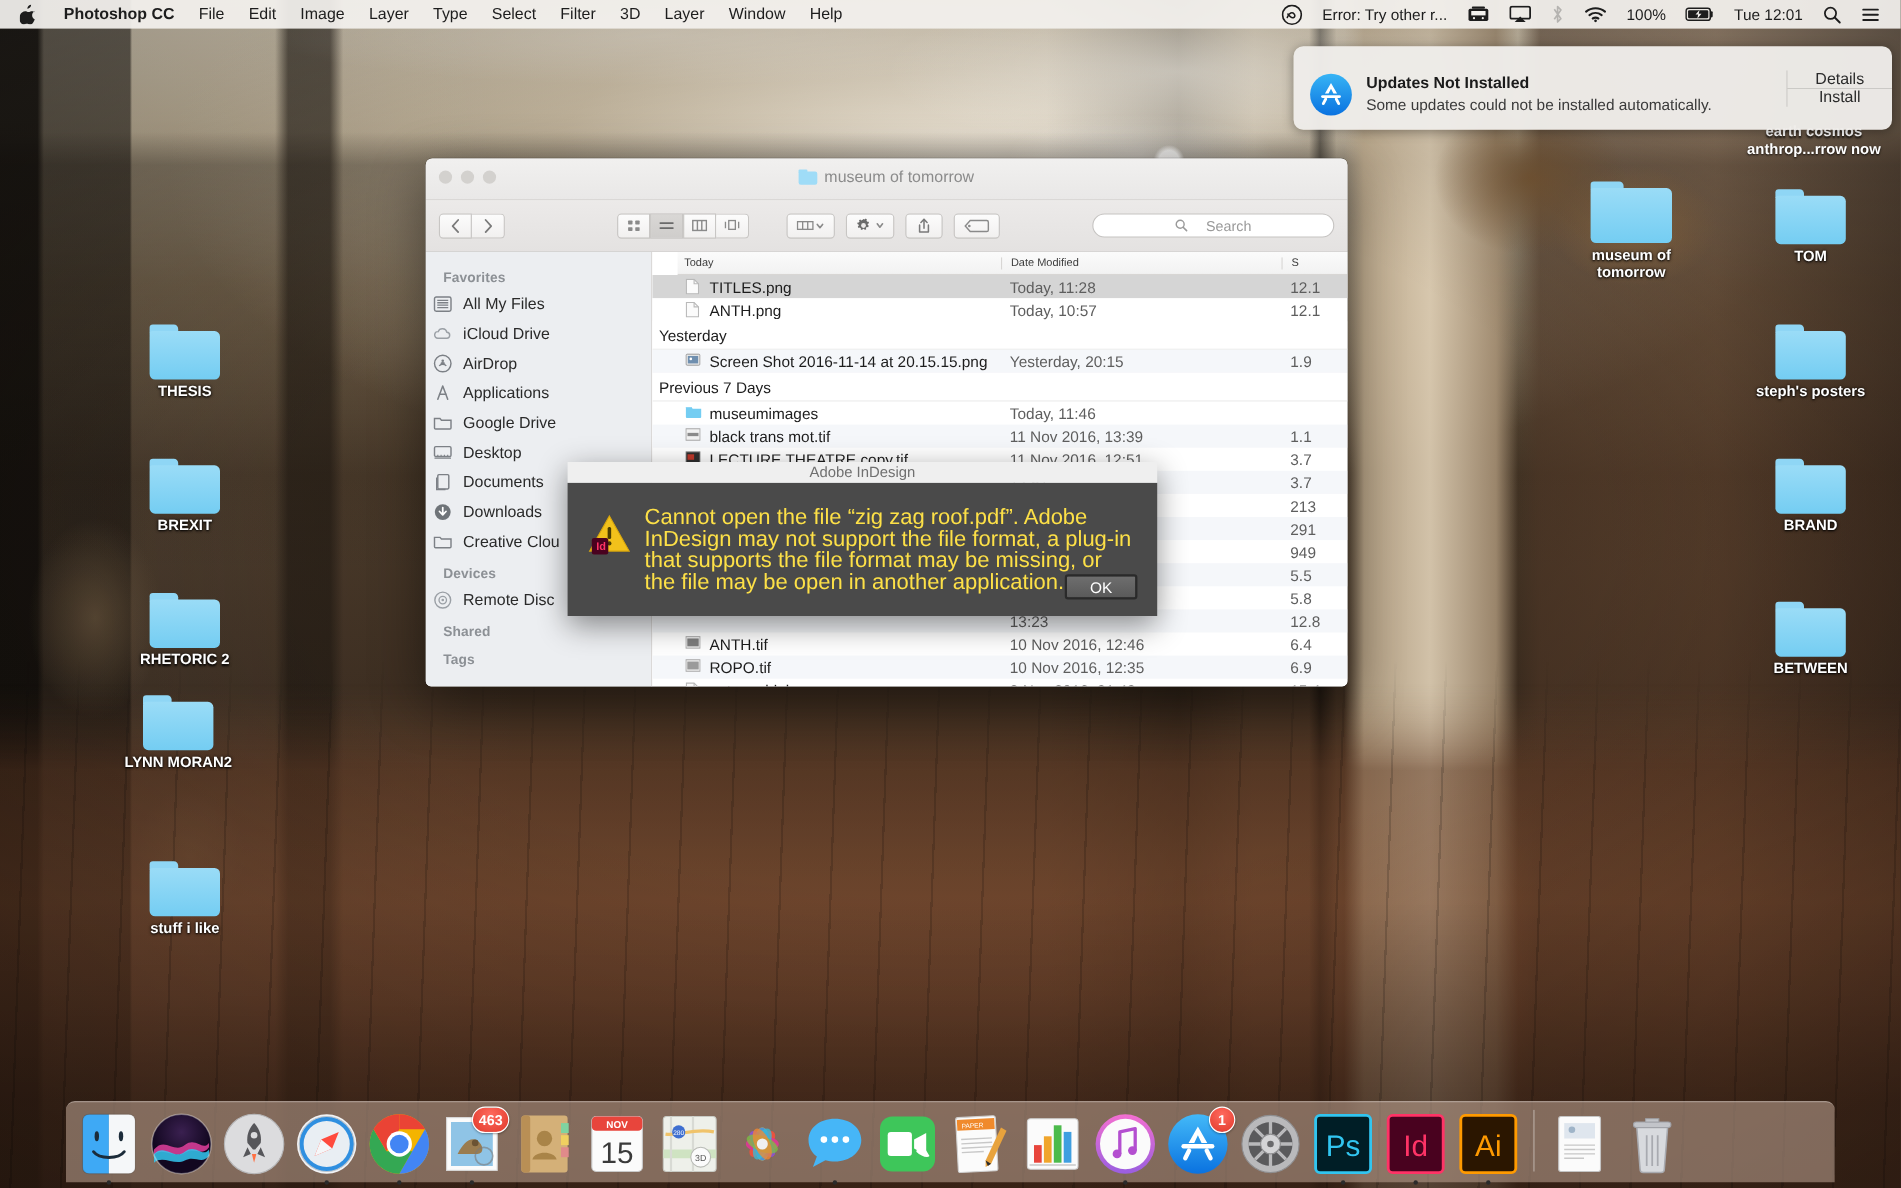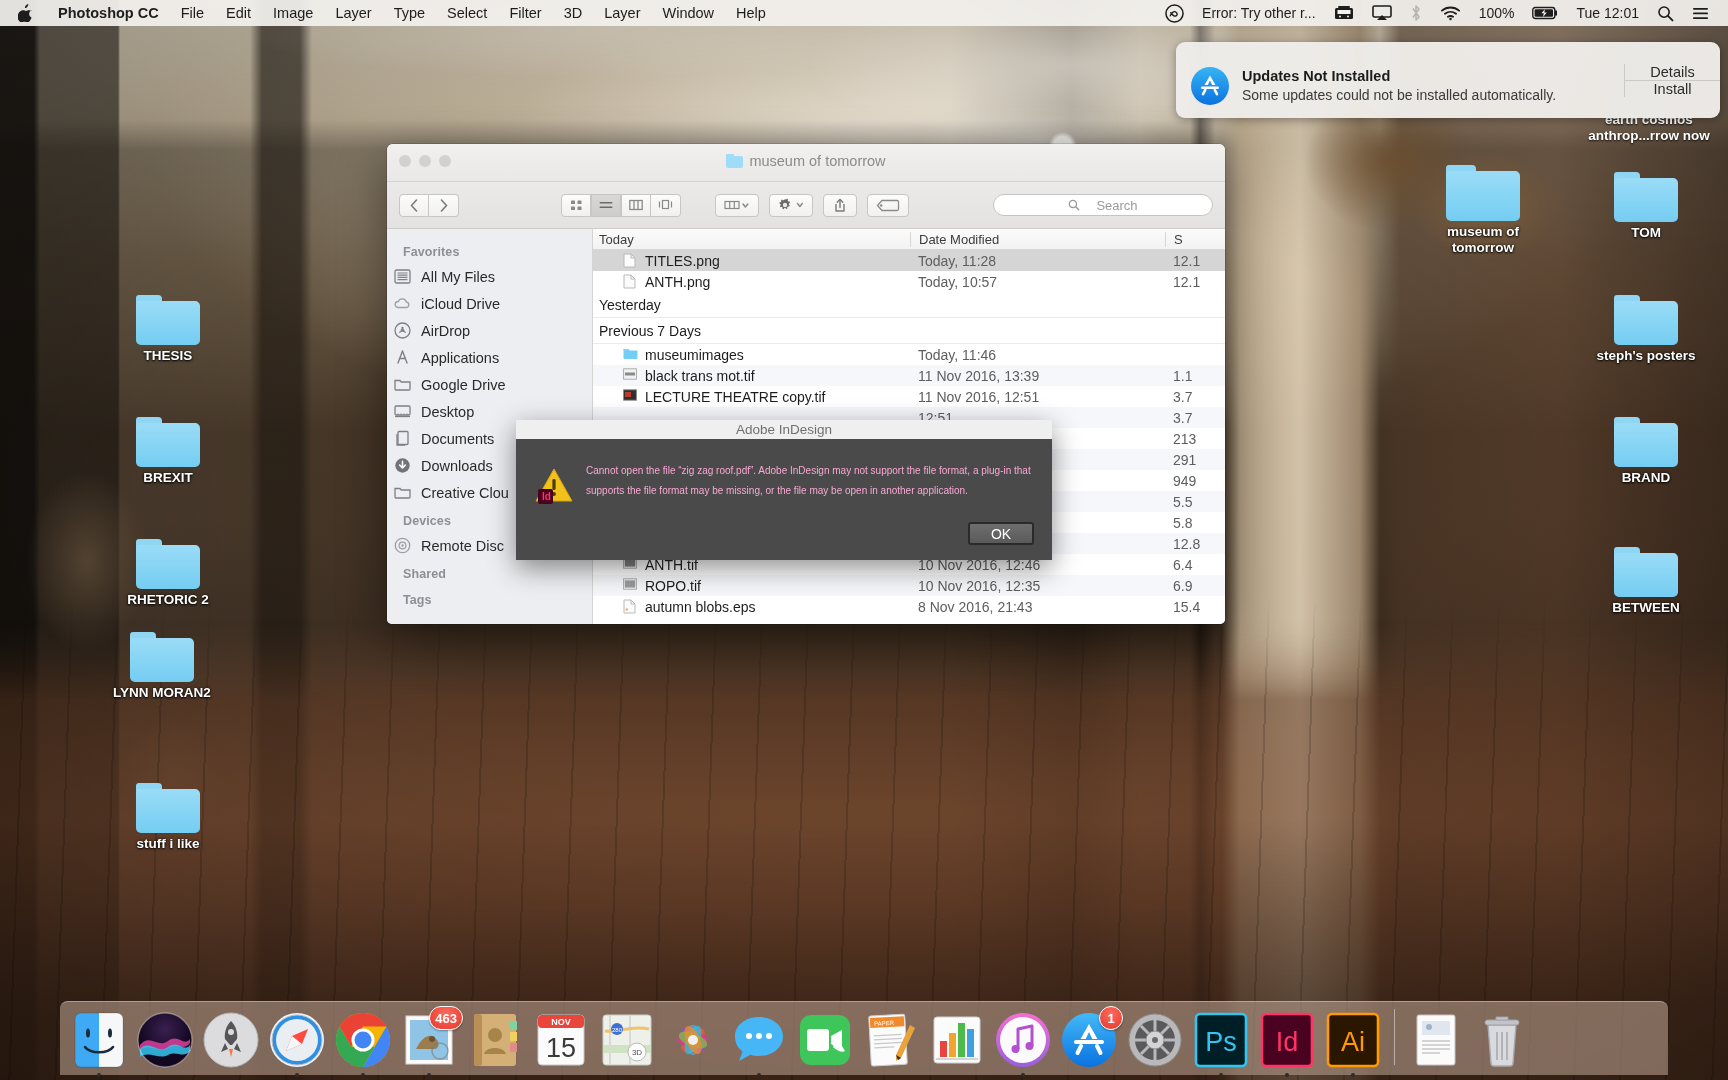--- a/index.html
+++ b/index.html
@@ -176,21 +176,21 @@
   .sb-item {
     display:flex; align-items:center; gap:9px; height:27px; padding-left:6px;
     font-size:14.5px; color:#2a2a2a;
   }
   .sb-item .sb-ico { width:19px; height:19px; flex:0 0 19px; color:#7c8086; }
 
   .fw-list { flex:1; background:#fff; overflow:hidden; position:relative; }
   .lst-header {
     height:21px; display:flex; align-items:center;
     background:linear-gradient(180deg,#fbfbfb,#f2f2f2);
-    border-bottom:0.5px solid #d8d6d4; font-size:13px; color:#3c3c3c;
+    border-bottom:0.5px solid #d8d6d4; font-size:10px; color:#3c3c3c;margin-left:23px;
   }
   .lst-header .c1 { flex:1; padding-left:6px; }
   .lst-header .c2 { width:255px; border-left:0.5px solid #d8d6d4; padding-left:8px; }
   .lst-header .c3 { width:60px; border-left:0.5px solid #d8d6d4; padding-left:8px; }
   .grp-row {
     height:26px; display:flex; align-items:center; font-size:14px; color:#1d1d1d;
     padding-left:6px; background:#fff; border-bottom:0.5px solid #ececec;
   }
   .file-row { height:21px; display:flex; align-items:center; font-size:14px; color:#1d1d1d; }
   .file-row.alt { background:#f5f7fa; }
@@ -204,21 +204,21 @@
   #id-dialog {
     position:absolute; left:516px; top:420px; width:536px; height:140px; z-index:600;
     box-shadow:0 8px 26px rgba(0,0,0,0.45);
   }
   #id-dialog .dlg-title {
     height:19px; background:#efefef; color:#707070; font-size:13.5px;
     display:flex; align-items:center; justify-content:center;
   }
   #id-dialog .dlg-body { height:121px; background:#4a4a4a; position:relative; padding:22px 18px 0 70px; }
   #id-dialog .dlg-icon { position:absolute; left:18px; top:28px; width:42px; height:40px; }
-  #id-dialog .dlg-msg { font-size:10px; color:#f9a8d4; line-height:19.5px; }
+  #id-dialog .dlg-msg { font-size:20px; color:#fde047; line-height:19.5px; }
   #id-dialog .dlg-ok {
     position:absolute; right:18px; bottom:15px; width:66px; height:23px;
     background:linear-gradient(180deg,#6e6e6e,#5a5a5a);
     border:2px solid #2a2a2a; border-radius:3px;
     display:flex; align-items:center; justify-content:center;
     font-size:14px; color:#fff;
   }
 
   
   #dock {
@@ -703,20 +703,34 @@
                 <path d="M8 1v4h4" fill="none" stroke="#b9b9b9" stroke-width="1"></path>
               </svg>
           </span>
           <span>ANTH.png</span>
         </div>
         <div class="fr-date">Today, 10:57</div>
         <div class="fr-size">12.1</div>
       </div>
 
       <div class="grp-row">Yesterday</div>
+      <div class="file-row alt">
+        <div class="fr-name">
+          <span class="fi">
+            <svg width="14" height="13" viewBox="0 0 14 13">
+                <rect x="0.7" y="1" width="12.6" height="10" rx="1" fill="#e9e9e9" stroke="#9a9a9a" stroke-width="0.9"></rect>
+                <rect x="2.3" y="2.6" width="9.4" height="6.8" fill="#6f8faf"></rect>
+                <circle cx="5" cy="5.3" r="1.2" fill="#fff"></circle>
+              </svg>
+          </span>
+          <span>Screen Shot 2016-11-14 at 20.15.15.png</span>
+        </div>
+        <div class="fr-date">Yesterday, 20:15</div>
+        <div class="fr-size">1.9</div>
+      </div>
 
       <div class="grp-row">Previous 7 Days</div>
       <div class="file-row">
         <div class="fr-name">
           <span class="fi">
             <svg width="15" height="13" viewBox="0 0 15 13">
                 <path d="M0.5 2h5l1.2 1.5H14.5V11a1 1 0 01-1 1H1.5a1 1 0 01-1-1z" fill="#74cdf2"></path>
                 <path d="M0.5 2h5l.6.9H.5z" fill="#8fd6f5"></path>
               </svg>
           </span>

